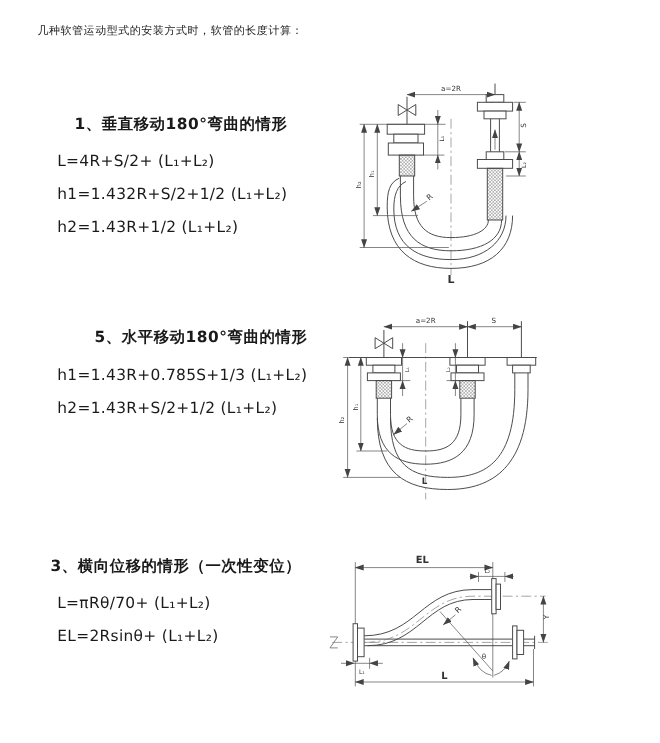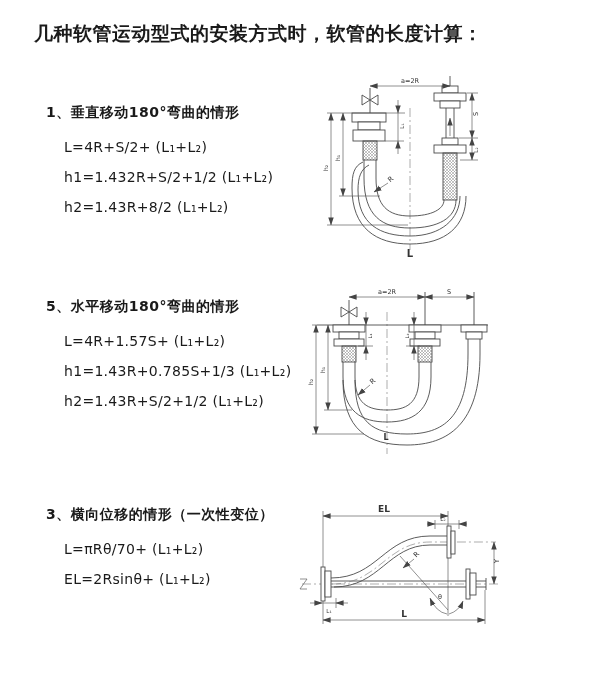--- a/index.html
+++ b/index.html
@@ -1,45 +1,45 @@
 <!DOCTYPE html>
 <html><head>
 <meta charset="utf-8">
 <style>
   html,body{margin:0;padding:0;}
   body{
     width:600px;height:675px;position:relative;background:#ffffff;
     font-family:"DejaVu Sans","Liberation Sans",sans-serif;color:#1a1a1a;overflow:hidden;
   }
   .page-title{
-    position:absolute;left:34px;top:21px;font-size:19px;font-weight:bold;letter-spacing:0.5px;
+    position:absolute;left:34px;top:21px;font-size:10px;font-weight:normal;letter-spacing:0.5px;
   }
   .sec{position:absolute;left:46px;}
-  .sec-heading{font-size:14px;font-weight:bold;letter-spacing:0.5px;}
-  .formulas{margin-left:18px;margin-top:10px;}
+  .sec-heading{font-size:14px;font-weight:bold;letter-spacing:0.5px;text-align:right;}
+  .formulas{margin-left:6px;margin-top:10px;}
   .formula{font-size:14px;font-weight:400;letter-spacing:0.3px;height:30px;display:flex;align-items:center;white-space:pre;}
   svg.diag{position:absolute;}
   svg .s{stroke:#4a4a4a;stroke-width:0.9;fill:none;stroke-linecap:butt;}
   svg .sf{stroke:#4a4a4a;stroke-width:0.9;fill:#ffffff;}
   svg .braid{stroke:#4a4a4a;stroke-width:0.9;}
   svg .d{stroke:#555555;stroke-width:0.65;fill:none;}
   svg .cl{stroke:#777777;stroke-width:0.6;fill:none;stroke-dasharray:9 3 2 3;}
   svg text{fill:#333333;font-family:"DejaVu Sans","Liberation Sans",sans-serif;}
 </style>
 </head>
 <body>
 
 <div class="page-title">几种软管运动型式的安装方式时，软管的长度计算：</div>
 
 <section class="sec" style="top:104px">
   <div class="sec-heading">1、垂直移动180°弯曲的情形</div>
   <div class="formulas">
     <div class="formula">L=4R+S/2+ (L₁+L₂)</div>
     <div class="formula">h1=1.432R+S/2+1/2 (L₁+L₂)</div>
-    <div class="formula">h2=1.43R+8/2 (L₁+L₂)</div>
+    <div class="formula">h2=1.43R+1/2 (L₁+L₂)</div>
   </div>
 </section>
 
 <svg class="diag" style="left:300px;top:68px" width="290" height="195" viewBox="0 0 290 195">
   <defs>
     <marker id="arr1" viewBox="0 0 10 10" refX="9.5" refY="5" markerWidth="8" markerHeight="8" orient="auto-start-reverse" markerUnits="userSpaceOnUse">
       <path d="M0,1.6 L10,5 L0,8.4 Z" fill="#444"></path>
     </marker>
     <pattern id="braidp1" width="3" height="3" patternUnits="userSpaceOnUse">
       <path d="M0,3 L3,0 M0,0 L3,3" stroke="#888" stroke-width="0.5"></path>
@@ -99,21 +99,20 @@
     <text x="178" y="82" font-size="5.5" text-anchor="middle" transform="rotate(-90 178 82)">L₂</text>
     <path class="d" d="M88,115 L74,124" marker-end="url(#arr1)"></path>
     <text x="92" y="113" font-size="7" text-anchor="middle" transform="rotate(-40 92 113)">R</text>
     <text x="110" y="189" font-size="10" text-anchor="middle" font-weight="bold">L</text>
   </g>
 </svg>
 
 <section class="sec" style="top:298px">
   <div class="sec-heading">5、水平移动180°弯曲的情形</div>
   <div class="formulas">
-    <div class="formula">L=4R+1.57S+ (L₁+L₂)</div>
     <div class="formula">h1=1.43R+0.785S+1/3 (L₁+L₂)</div>
     <div class="formula">h2=1.43R+S/2+1/2 (L₁+L₂)</div>
   </div>
 </section>
 
 <svg class="diag" style="left:302px;top:282px" width="300" height="175" viewBox="0 0 300 175">
   <defs>
     <marker id="arr2" viewBox="0 0 10 10" refX="9.5" refY="5" markerWidth="8" markerHeight="8" orient="auto-start-reverse" markerUnits="userSpaceOnUse">
       <path d="M0,1.6 L10,5 L0,8.4 Z" fill="#444"></path>
     </marker>

